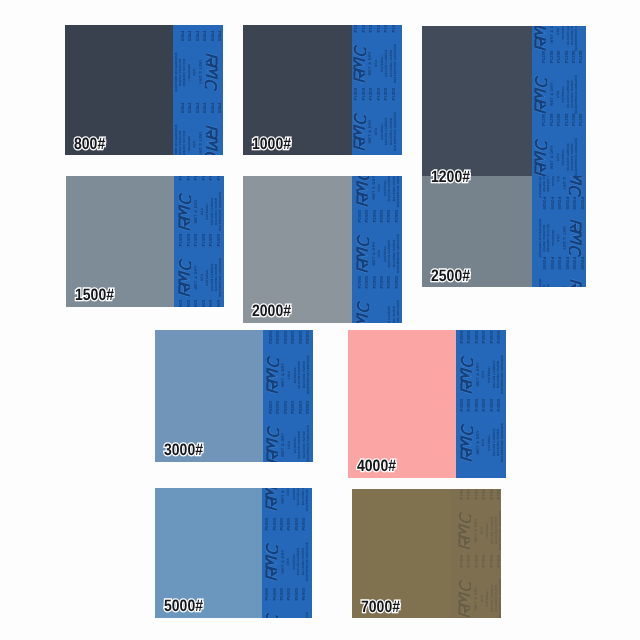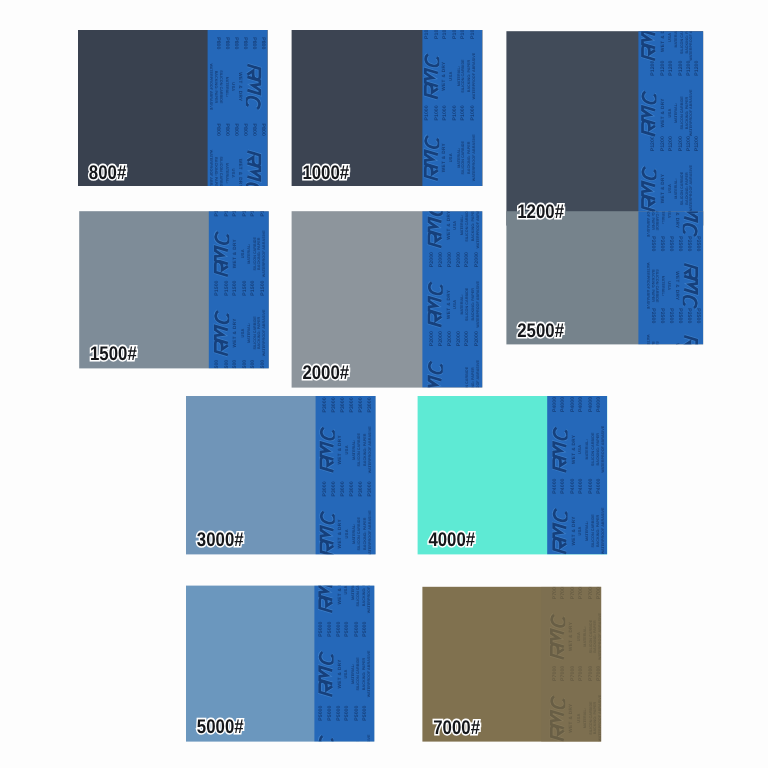--- a/index.html
+++ b/index.html
@@ -536,21 +536,21 @@
             <div class="txt" style="left: 24.6px; top: 25.1px; font-size: 3.4px; color: rgb(22, 64, 124); letter-spacing: 0.2px; transform: translateX(-50%);">USA</div>
             <div class="txt" style="left: 24.6px; top: 30.9px; font-size: 3.1px; color: rgb(22, 64, 124); letter-spacing: 0.02px; transform: translateX(-50%);">MATERIAL:</div>
             <div class="txt" style="left: 24.6px; top: 35.2px; font-size: 3.1px; color: rgb(22, 64, 124); letter-spacing: 0.02px; transform: translateX(-50%);">SILICON CARBIDE</div>
             <div class="txt" style="left: 24.6px; top: 39.5px; font-size: 3.1px; color: rgb(22, 64, 124); letter-spacing: 0.02px; transform: translateX(-50%);">BACKING: PAPER</div>
             <div class="txt" style="left: 24.6px; top: 43.8px; font-size: 3.1px; color: rgb(22, 64, 124); letter-spacing: 0.02px; transform: translateX(-50%);">WATERPROOF ABRASIVE</div>
           </div>
         </div>
       </div>
       <div class="grit" style="left: 9px; bottom: 2px; font-size: 16.5px; color: rgb(20, 22, 26); -webkit-text-stroke: 2.7px rgb(255, 255, 255); paint-order: stroke; transform: scaleX(0.85); transform-origin: left bottom;">3000#</div>
     </div>
-    <div class="sheet" style="left: 348px; top: 330px; width: 158px; height: 132px; background: #5eead4;">
+    <div class="sheet" style="left: 348px; top: 330px; width: 158px; height: 148px; background: #fca5a5;">
       <div class="strip" style="width: 50px; background: rgb(37, 104, 185);">
         <div class="rotcv" style="width: 132px; height: 50px; transform: translateY(132px) rotate(-90deg);">
           <div class="blk" style="left: -3px; width: 68px;">
             <div class="code" style="left: 53.6px; top: 3.9px; font-size: 4.3px; color: rgb(22, 64, 124); letter-spacing: 0.04px;">P4000</div>
             <div class="code" style="left: 53.6px; top: 11.35px; font-size: 4.3px; color: rgb(22, 64, 124); letter-spacing: 0.04px;">P4000</div>
             <div class="code" style="left: 53.6px; top: 18.8px; font-size: 4.3px; color: rgb(22, 64, 124); letter-spacing: 0.04px;">P4000</div>
             <div class="code" style="left: 53.6px; top: 26.25px; font-size: 4.3px; color: rgb(22, 64, 124); letter-spacing: 0.04px;">P4000</div>
             <div class="code" style="left: 53.6px; top: 33.7px; font-size: 4.3px; color: rgb(22, 64, 124); letter-spacing: 0.04px;">P4000</div>
             <div class="code" style="left: 53.6px; top: 41.15px; font-size: 4.3px; color: rgb(22, 64, 124); letter-spacing: 0.04px;">P4000</div>
             <div class="logo" style="left: 1.1px; top: 3.8px;">

